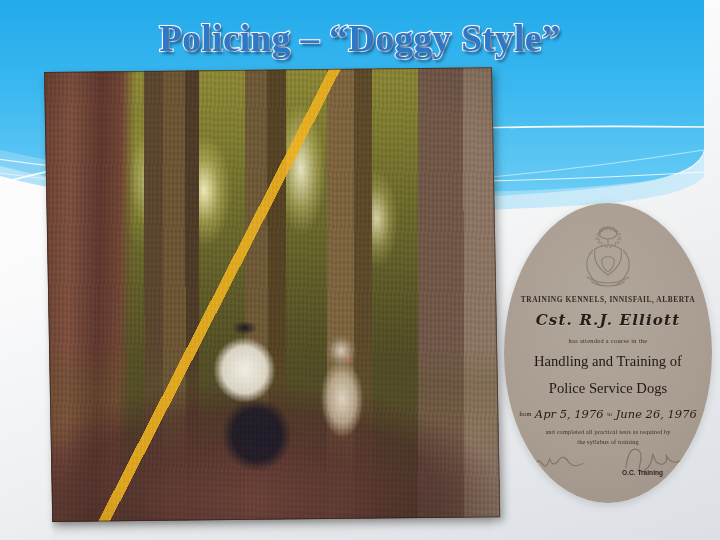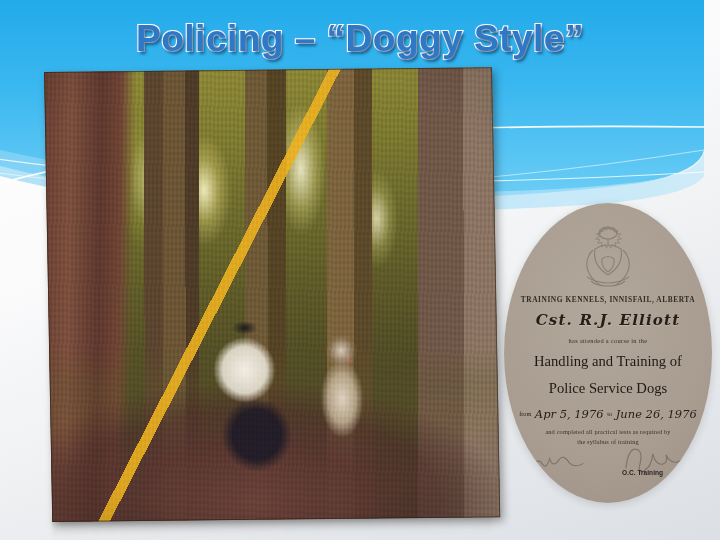--- a/index.html
+++ b/index.html
@@ -25,21 +25,21 @@
     pointer-events: none;
   }
   .banner-svg { display: block; }
 
   
   .title {
     position: absolute;
     left: 0; top: 16px;
     width: 720px;
     text-align: center;
-    font-family: Liberation Sans, sans-serif;
+    font-family: Liberation Serif, serif;
     font-weight: 700;
     font-size: 37px;
     letter-spacing: 0.5px;
     line-height: 46px;
     color: #2e78c8;
     -webkit-text-stroke: 2.2px #ffffff;
     paint-order: stroke fill;
     text-shadow:
        2px 3px 3px rgba(0,30,70,0.55),
        0 0 2px rgba(255,255,255,0.9);

